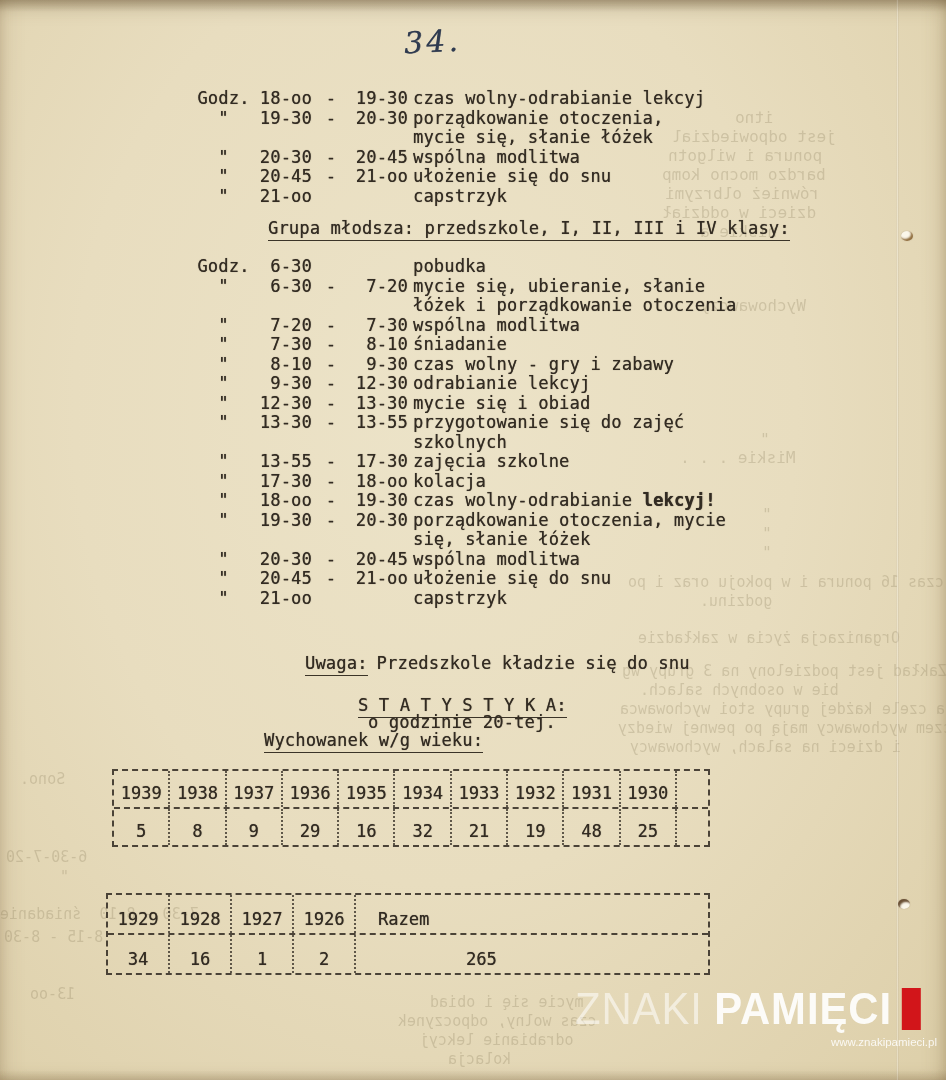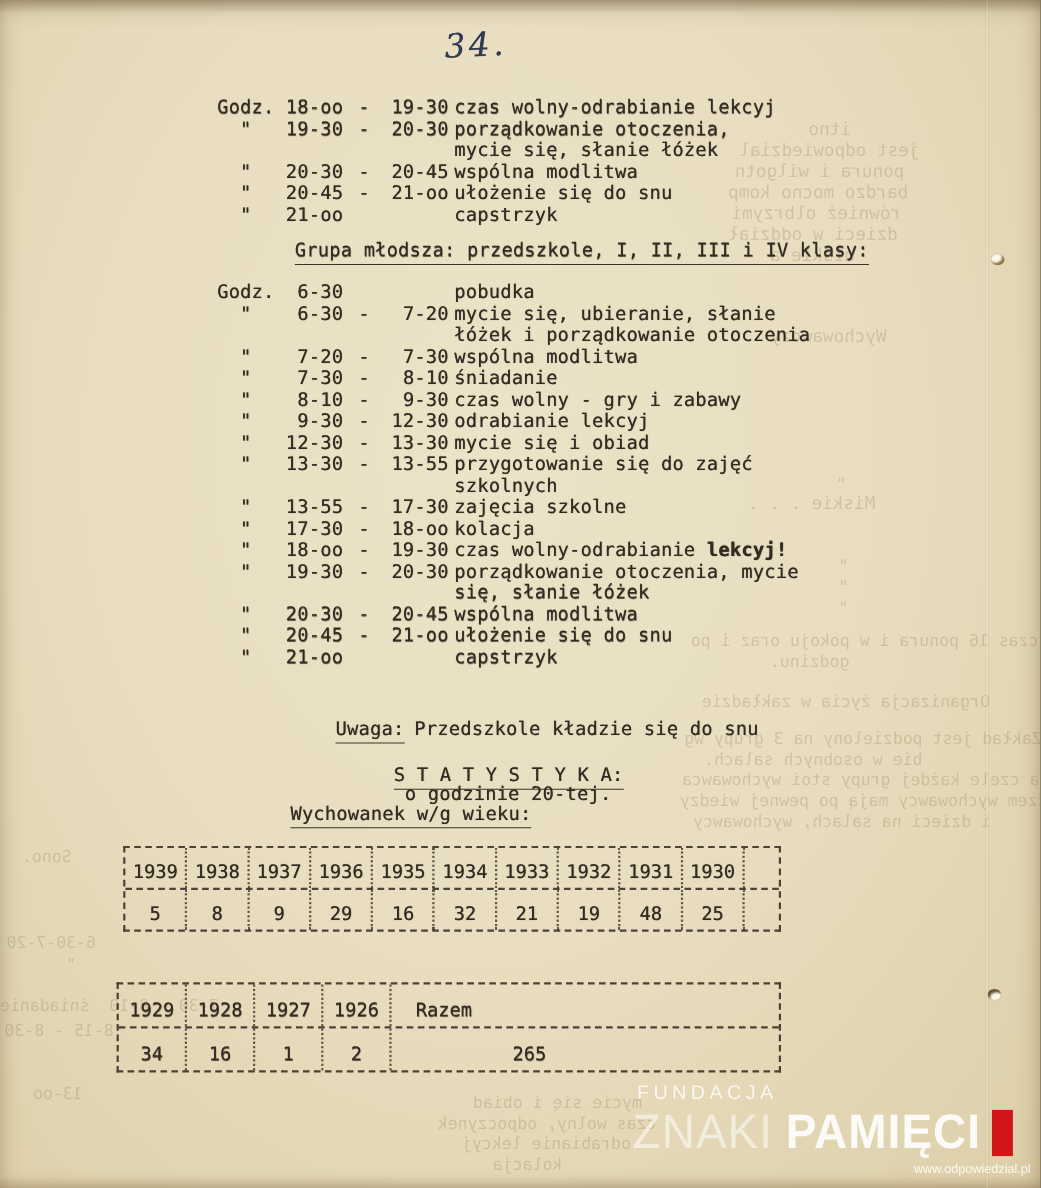--- a/index.html
+++ b/index.html
@@ -180,22 +180,21 @@
     <div class="trow tvals">
       <span class="cell y2">34</span>
       <span class="cell y2">16</span>
       <span class="cell y2">1</span>
       <span class="cell y2">2</span>
       <span class="cell razem-value">265</span>
     </div>
   </div>
 
   <div class="watermark">
-    <div class="wm-org">FUNDACJA</div>
     <div class="wm-main">
       <span class="wm-light">ZNAKI</span>
       <span class="wm-bold">PAMIĘCI</span>
       <span class="wm-bar" style="background: rgb(210, 21, 26);"></span>
     </div>
-    <div class="wm-url">www.odpowiedzial.pl</div>
+    <div class="wm-url">www.znakipamieci.pl</div>
   </div>
 
 </div>
 
 </body></html>

